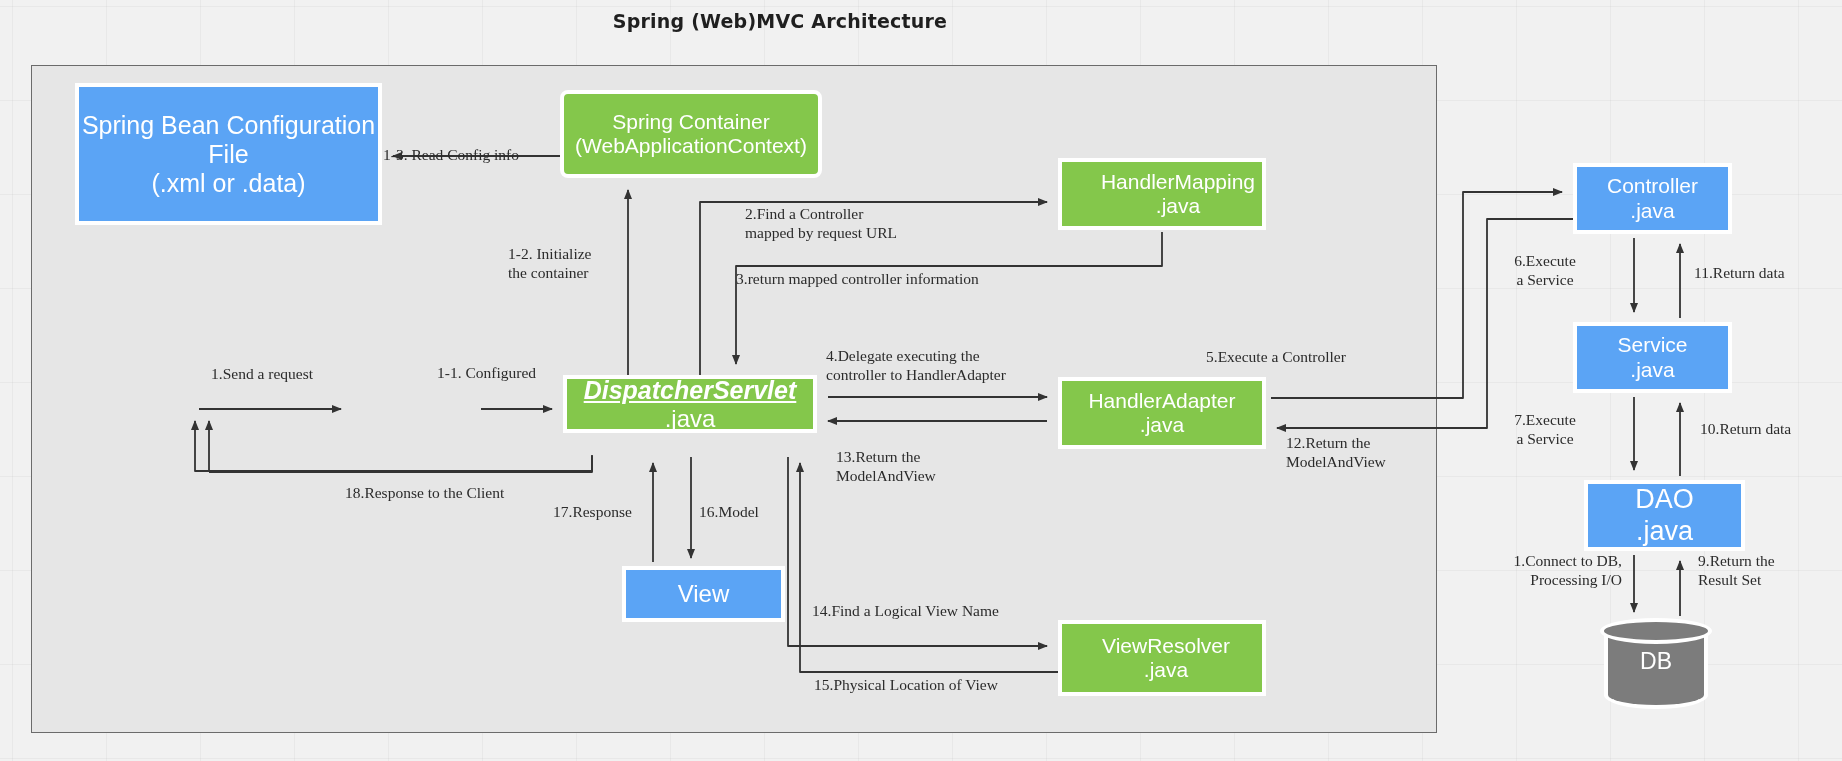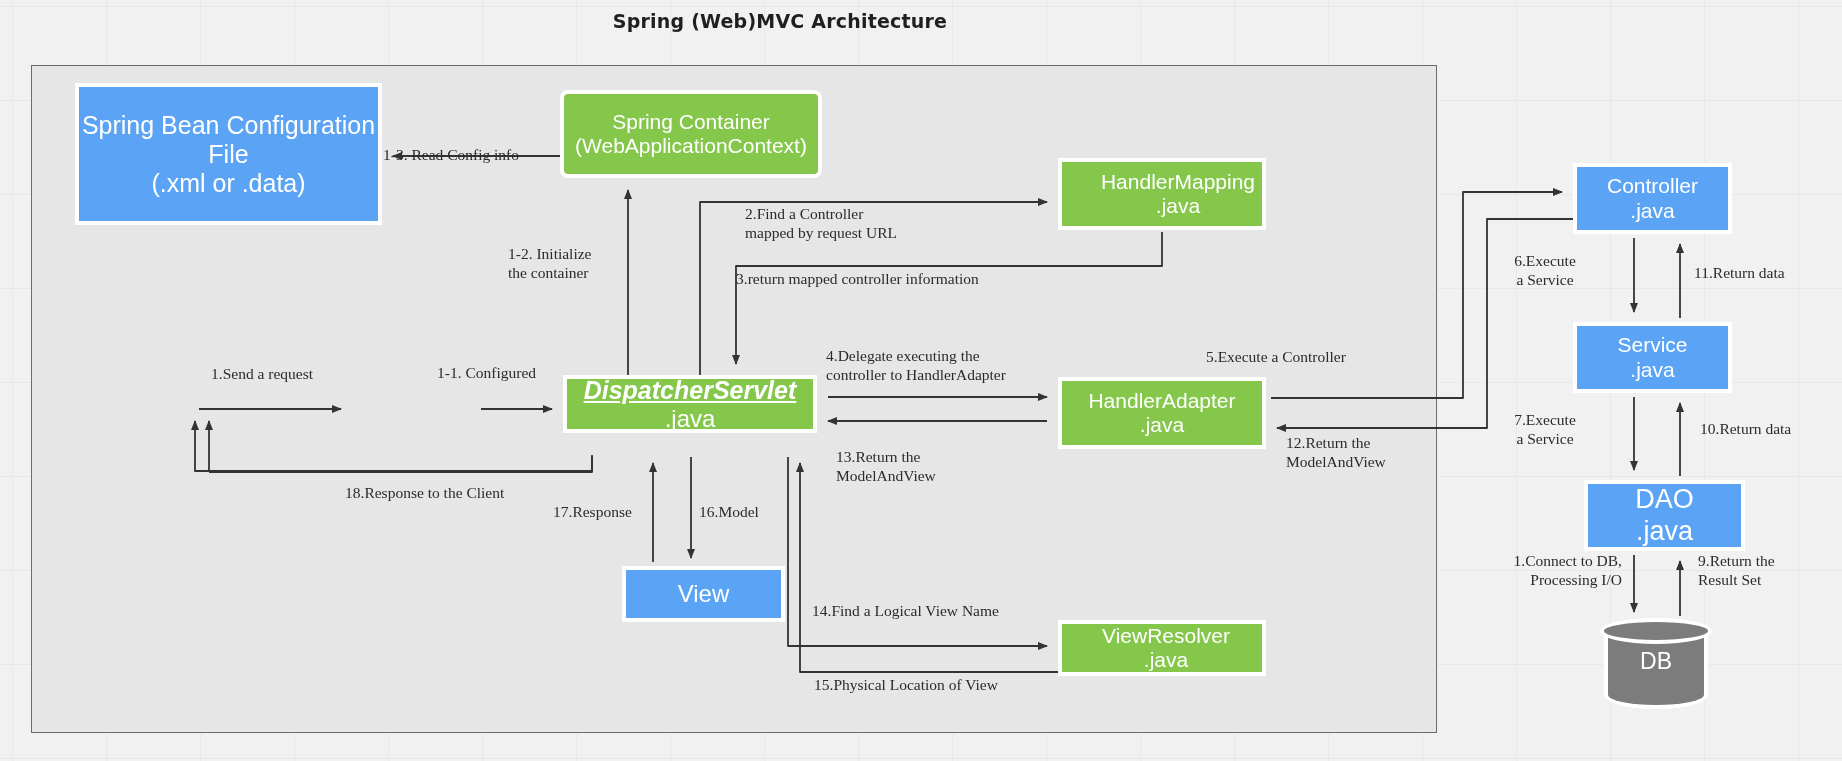--- a/index.html
+++ b/index.html
@@ -83,21 +83,21 @@
   #n-dao        { left:1573px; top:480px; width:161px; height:71px; font-size:27px;margin-left:11px; }
   #n-client     { left:70px;  top:383px; width:128px; height:51px;  font-size:22px; }
   #n-webxml     { left:352px; top:383px; width:128px; height:53px;  font-size:22px; }
   #n-dispatcher { left:563px; top:375px; width:254px; height:58px;  font-size:24px; }
   #n-dispatcher .ln {
     font-style: italic; font-weight: bold; text-decoration: underline;
     font-size: 25px;
   }
   #n-handleradapter { left:1058px; top:377px; width:208px; height:72px; font-size:21px; }
   #n-view       { left:622px; top:566px; width:163px; height:56px; font-size:24px; }
-  #n-viewresolver { left:1058px; top:620px; width:208px; height:56px; font-size:21px;padding-left:8px; }
+  #n-viewresolver { left:1058px; top:620px; width:208px; height:76px; font-size:21px;padding-left:8px; }
 
   
   #n-db {
     position: absolute;
     left: 1600px; top: 618px; width: 112px; height: 96px;
   }
   #n-db .cyl-body {
     position: absolute; left: 4px; top: 12px; right: 4px; bottom: 5px;
     background: #7c7c7c;
     border-left: 4px solid #fff; border-right: 4px solid #fff;

